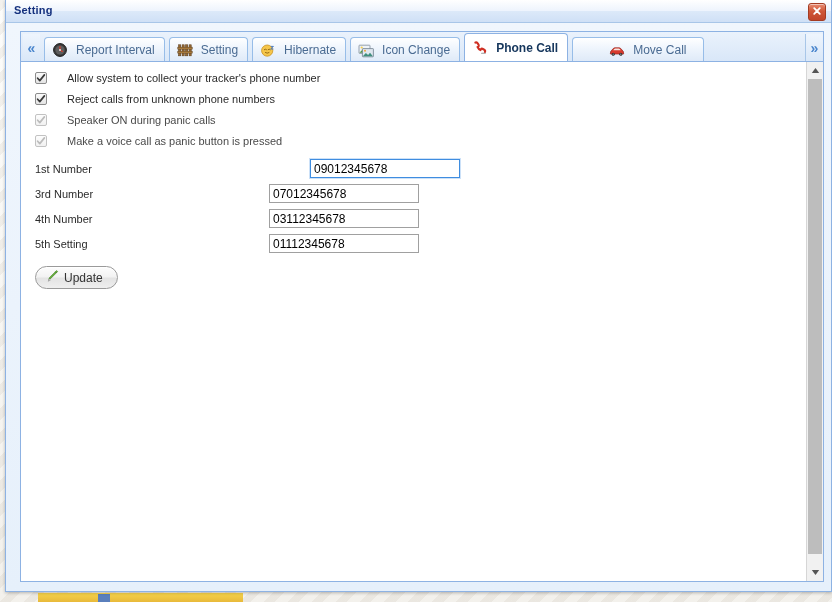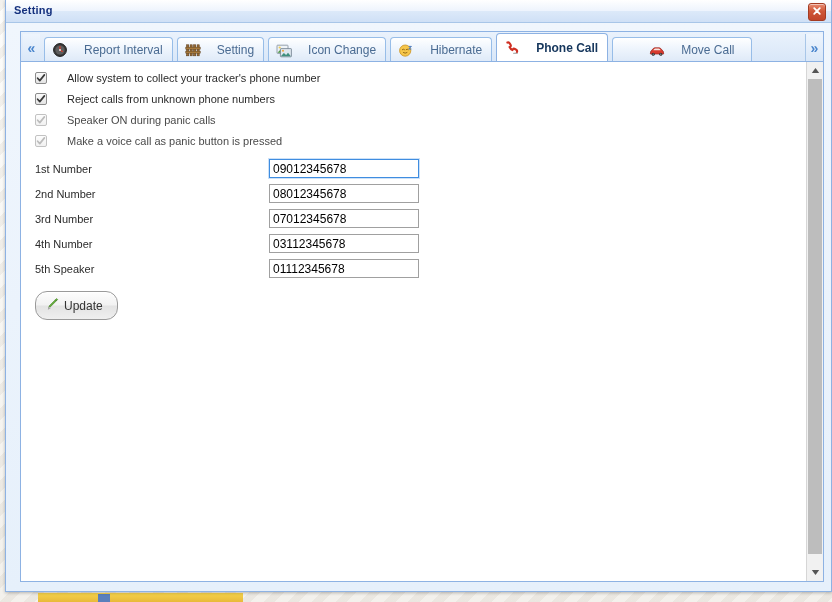--- a/index.html
+++ b/index.html
@@ -133,21 +133,21 @@
     border-left: 1px solid #a8c6e8;
     z-index: 4;
   }
   .tab {
     position: relative;
     height: 24px;
     margin-left: 4px;
     padding: 0 9px 0 7px;
     display: flex;
     align-items: center;
-    gap: 16px;
+    gap: 8px;
     flex: 0 0 auto;
     box-sizing: border-box;
     border: 1px solid #97bde8;
     border-bottom: none;
     border-radius: 4px 4px 0 0;
     background: linear-gradient(to bottom, #ffffff 0%, #f0f6fd 40%, #dfeaf8 100%);
     color: #4a6b92;
     font-size: 12px;
     white-space: nowrap;
     cursor: pointer;
@@ -241,28 +241,29 @@
     font-family: "Liberation Sans", sans-serif;
     font-size: 12px;
     color: #000000;
     border: 1px solid #a0a0a0;
     background: #ffffff;
     outline: none;
   }
   .field-input.focused {
     border: 1px solid #3f8de0;
     box-shadow: 0 0 0 1px rgba(110,170,235,.35);
+    margin-left: 41px;
   }
 
   .btn-row { margin-top: 10px; }
   .update-btn {
     display: inline-flex;
     align-items: center;
     gap: 5px;
-    height: 29px;
+    height: 23px;
     padding: 0 14px 0 9px;
     box-sizing: border-box;
     border: 1px solid #9a9a9a;
     border-radius: 12px;
     background: linear-gradient(to bottom, #fdfdfd 0%, #f2f2f2 48%, #e3e3e3 52%, #efefef 100%);
     box-shadow: inset 0 1px 0 #ffffff;
     color: #333333;
     font-size: 12px;
     cursor: pointer;
   }
@@ -355,42 +356,42 @@
                 <rect x="0.8" y="9.2" width="14.4" height="1.9"></rect>
               </g>
             </svg>
           </span>
           <span>Setting</span>
         </div>
 
         <div class="tab">
           <span class="ico">
             <svg class="ico" viewBox="0 0 16 16" aria-hidden="true">
+              <circle cx="7.2" cy="8.6" r="5.6" fill="#f6c64a" stroke="#c9901d" stroke-width=".8"></circle>
+              <path d="M4.3 7.6 q1.1 -1 2.2 0" stroke="#8a6210" stroke-width=".9" fill="none" stroke-linecap="round"></path>
+              <path d="M8.1 7.6 q1.1 -1 2.2 0" stroke="#8a6210" stroke-width=".9" fill="none" stroke-linecap="round"></path>
+              <path d="M5.4 10.6 q1.8 1.3 3.6 0" stroke="#8a6210" stroke-width=".9" fill="none" stroke-linecap="round"></path>
+              <path d="M10.8 4.4 h2.6 l-2.6 2.6 h2.6" stroke="#4a79bd" stroke-width="1" fill="none" stroke-linejoin="round"></path>
+            </svg>
+          </span>
+          <span>Hibernate</span>
+        </div>
+
+        <div class="tab">
+          <span class="ico">
+            <svg class="ico" viewBox="0 0 16 16" aria-hidden="true">
               <rect x="1" y="3.2" width="11" height="8.2" rx=".6" fill="#eef3f8" stroke="#7e8b99" stroke-width=".8"></rect>
               <path d="M1.4 10.8 l3.2 -3.4 2.3 2.2 1.9 -2.4 2.8 3.6 z" fill="#4f9a45"></path>
               <circle cx="3.7" cy="5.5" r="1.1" fill="#f3cd52"></circle>
               <rect x="4.4" y="6.6" width="11" height="8.2" rx=".6" fill="#dfe7ef" stroke="#6f7d8c" stroke-width=".8"></rect>
               <path d="M4.8 14.2 l3.1 -3.3 2.2 2.1 1.9 -2.3 2.9 3.5 z" fill="#3f8f7e"></path>
               <circle cx="7" cy="8.8" r="1" fill="#f0a63a"></circle>
             </svg>
           </span>
           <span>Icon Change</span>
-        </div>
-
-        <div class="tab">
-          <span class="ico">
-            <svg class="ico" viewBox="0 0 16 16" aria-hidden="true">
-              <circle cx="7.2" cy="8.6" r="5.6" fill="#f6c64a" stroke="#c9901d" stroke-width=".8"></circle>
-              <path d="M4.3 7.6 q1.1 -1 2.2 0" stroke="#8a6210" stroke-width=".9" fill="none" stroke-linecap="round"></path>
-              <path d="M8.1 7.6 q1.1 -1 2.2 0" stroke="#8a6210" stroke-width=".9" fill="none" stroke-linecap="round"></path>
-              <path d="M5.4 10.6 q1.8 1.3 3.6 0" stroke="#8a6210" stroke-width=".9" fill="none" stroke-linecap="round"></path>
-              <path d="M10.8 4.4 h2.6 l-2.6 2.6 h2.6" stroke="#4a79bd" stroke-width="1" fill="none" stroke-linejoin="round"></path>
-            </svg>
-          </span>
-          <span>Hibernate</span>
         </div>
 
         <div class="tab active">
           <span class="ico">
             <svg class="ico" viewBox="0 0 16 16" aria-hidden="true">
               <path d="M3.4 2.6 q1.6 -.6 2.4 .8 l.9 1.7 q.4 .8 -.4 1.4 l-.7 .5 q.9 2 2.9 3 l.5 -.8 q.6 -.8 1.4 -.4 l1.8 .9 q1.4 .8 .7 2.4" fill="none" stroke="#cf2f22" stroke-width="2.1" stroke-linecap="round"></path>
               <path d="M9.6 13.2 h3.6" stroke="#9a9a9a" stroke-width="1.1" stroke-linecap="round"></path>
             </svg>
           </span>
           <span>Phone Call</span>
@@ -453,33 +454,29 @@
               </svg>
             </span>
             <span class="chk-label">Make a voice call as panic button is pressed</span>
           </div>
 
           <div class="field-row">
             <span class="field-label">1st Number</span>
             <input class="field-input focused" type="text" value="09012345678" style="">
           </div>
           <div class="field-row">
-            <span class="field-label">2nd Number</span>
-            <input class="field-input" type="text" value="08012345678" style="">
-          </div>
-          <div class="field-row">
             <span class="field-label">3rd Number</span>
             <input class="field-input" type="text" value="07012345678" style="">
           </div>
           <div class="field-row">
             <span class="field-label">4th Number</span>
             <input class="field-input" type="text" value="03112345678" style="">
           </div>
           <div class="field-row">
-            <span class="field-label">5th Speaker</span>
+            <span class="field-label">5th Setting</span>
             <input class="field-input" type="text" value="01112345678" style="">
           </div>
 
           <div class="btn-row">
             <div class="update-btn">
               <span>
                 <svg width="14" height="14" viewBox="0 0 14 14" aria-hidden="true">
                   <path d="M11.6 1.6 l1.0 1.0 -7.2 7.2 -1.6 .6 .6 -1.6 z" fill="#6cbb3c" stroke="#3f7a22" stroke-width=".7" stroke-linejoin="round"></path>
                   <path d="M10.4 2.8 l1.0 1.0" stroke="#2f5e18" stroke-width=".7"></path>
                   <path d="M4.4 9.8 l-1.2 2.4 2.4 -1.2" fill="#dcdcdc" stroke="#8a8a8a" stroke-width=".6" stroke-linejoin="round"></path>

